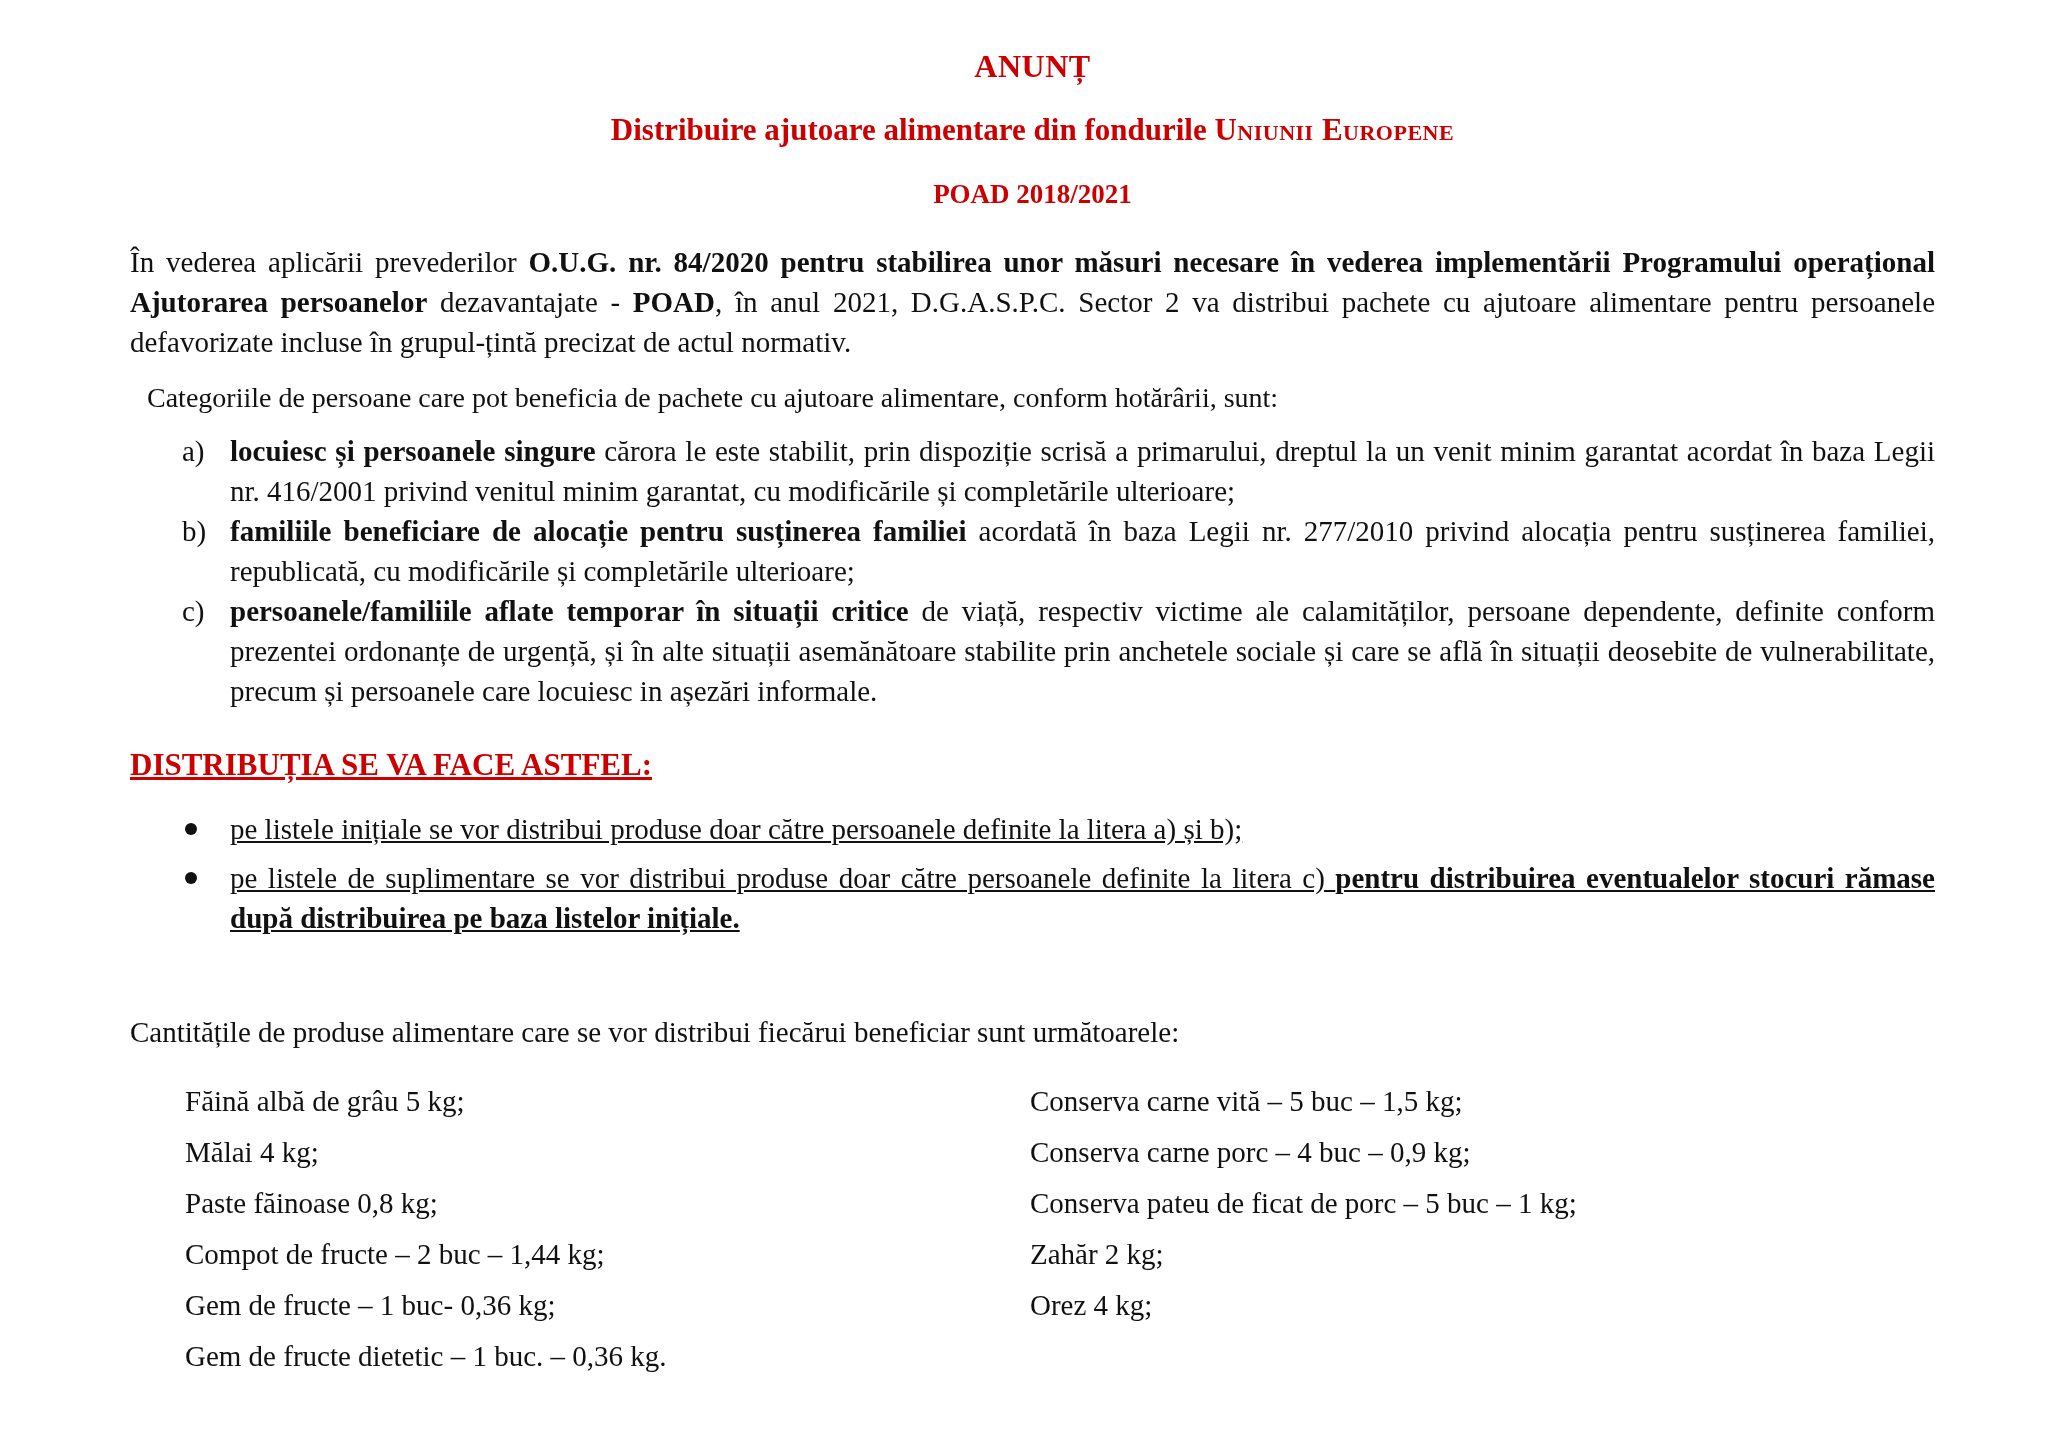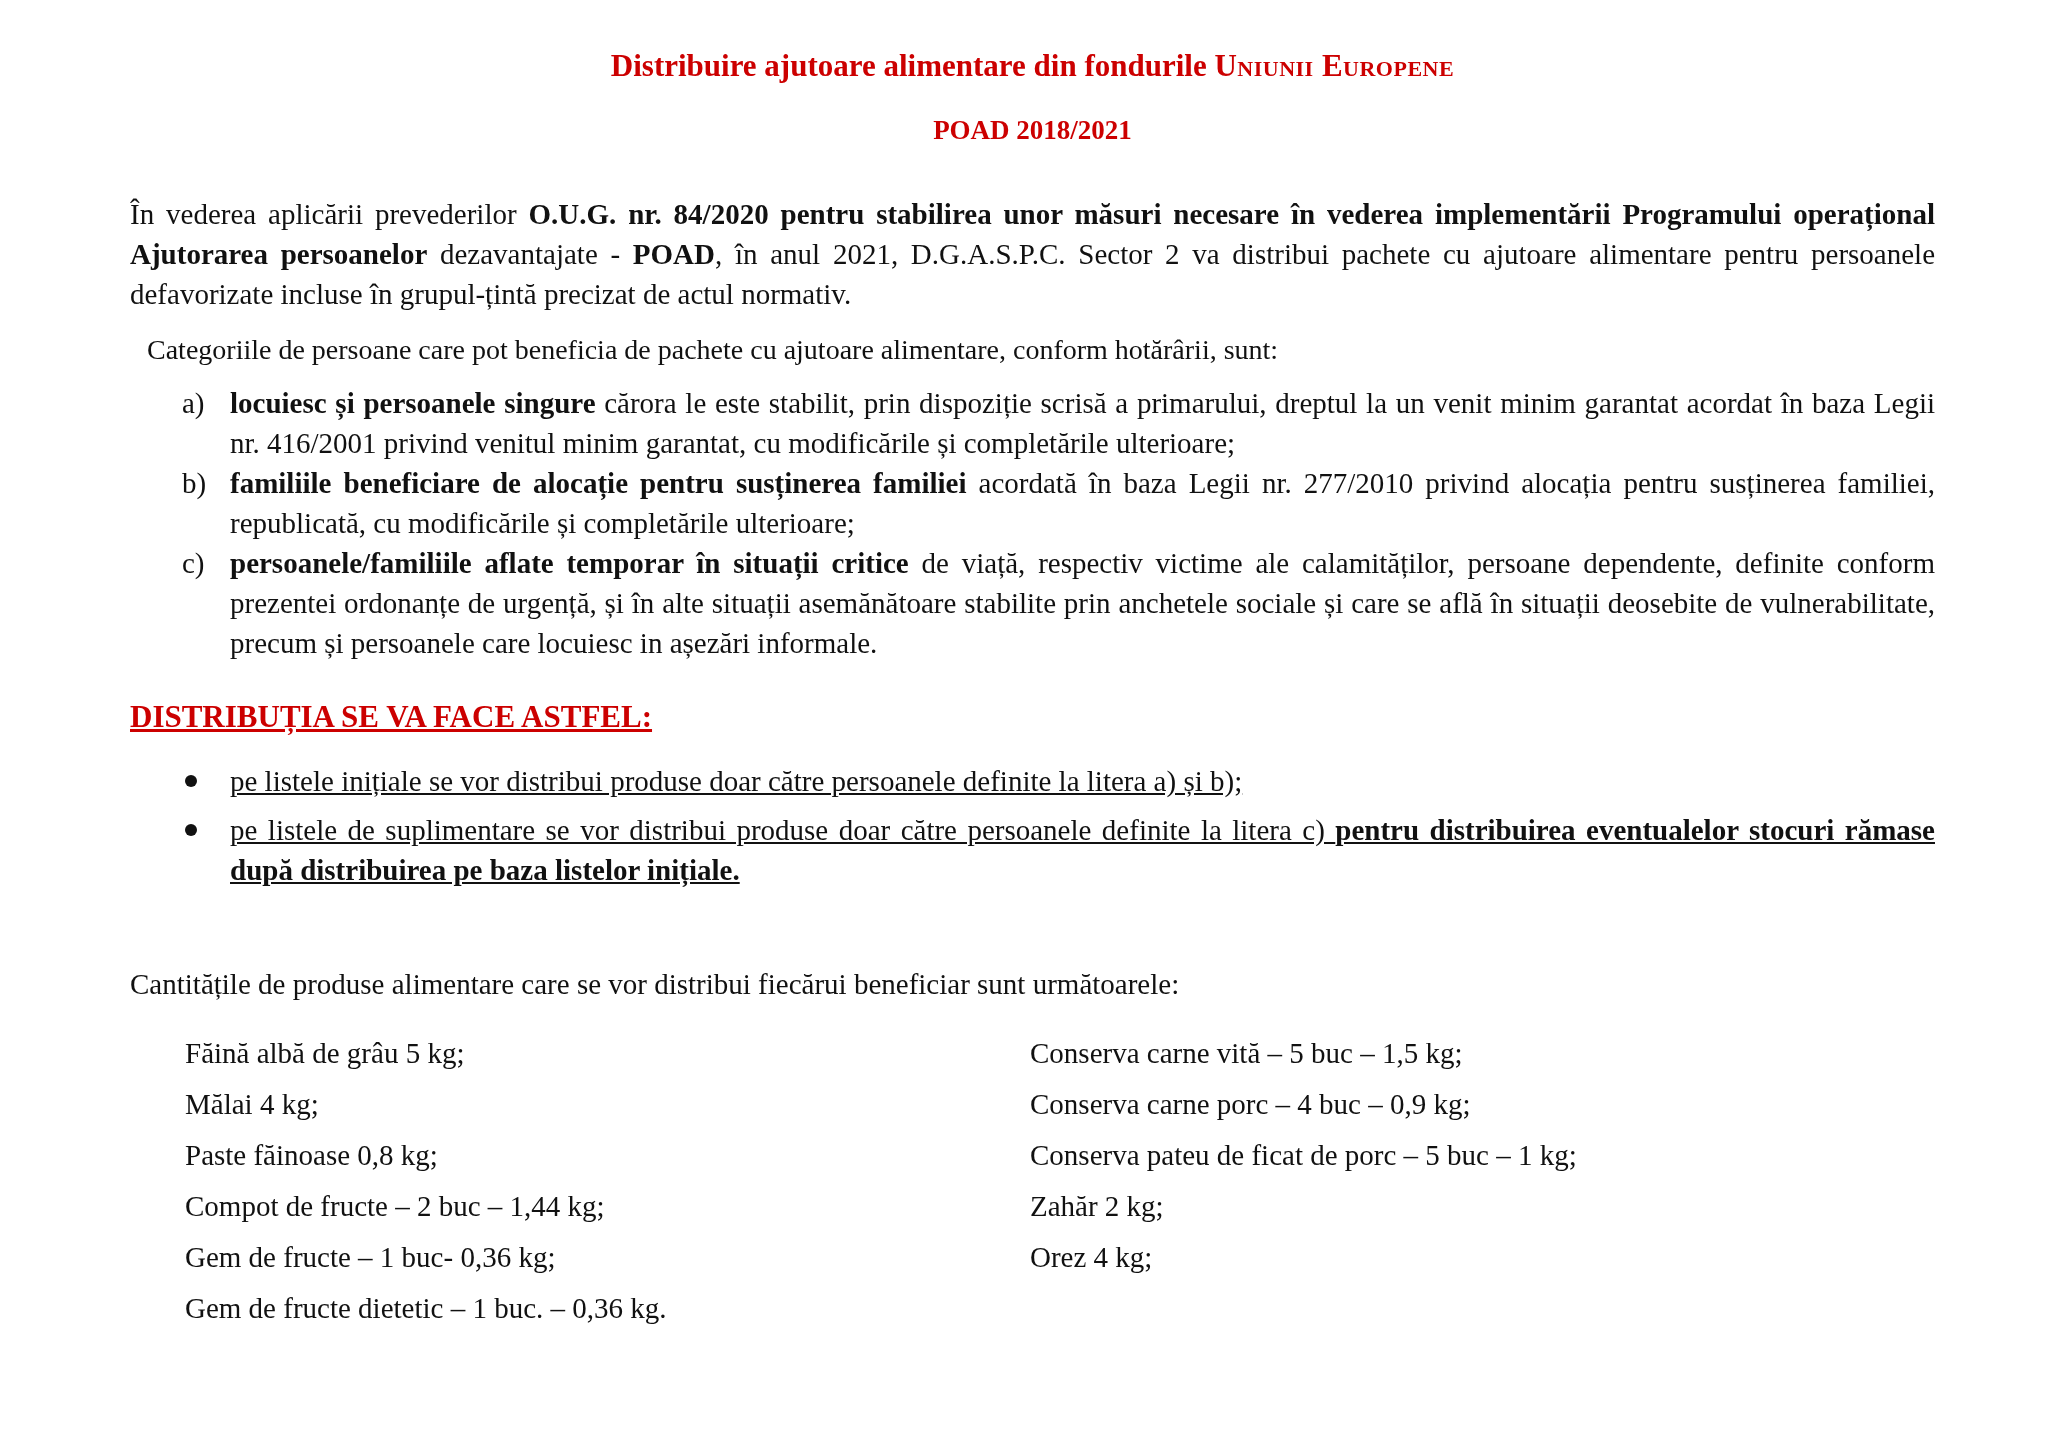--- a/index.html
+++ b/index.html
@@ -18,21 +18,21 @@
   }
   .center{text-align:center;}
   .red{color:#cc0000;}
   .b{font-weight:bold;}
   .title{font-size:32px;font-weight:bold;line-height:40px;margin:0 0 24px 0;letter-spacing:.5px;}
   .subtitle{font-size:31px;font-weight:bold;line-height:40px;margin:0 0 24px 0;}
   .smallcaps{font-variant:small-caps;letter-spacing:.5px;}
   .program{font-size:27px;font-weight:bold;line-height:40px;margin:0;}
   .para{
     font-size:29px;line-height:40px;
-    text-align:justify;margin:44px 0 0 0;
+    text-align:justify;margin:28px 0 0 0;
   }
   .para2{font-size:28px;line-height:40px;text-align:justify;margin:16px 0 0 17px;}
   .cats{margin:13px 0 0 0;}
   .cat-item{
     position:relative;
     padding-left:100px;
     font-size:29px;line-height:40px;
     text-align:justify;
   }
   .cat-marker{position:absolute;left:52px;top:0;}
@@ -63,20 +63,21 @@
     grid-template-columns:845px auto;
     column-gap:0;
   }
   .product{font-size:29px;line-height:51px;white-space:nowrap;}
 </style>
 </head>
 <body>
 
 <div class="page">
 
+  <div class="title center red">ANUNȚ</div>
 
   <div class="subtitle center red"><span>Distribuire ajutoare alimentare din fondurile </span><span class="smallcaps">Uniunii Europene</span></div>
 
   <div class="program center red">POAD 2018/2021</div>
 
   <p class="para"><span>În vederea aplicării prevederilor </span><span class="b">O.U.G. nr. 84/2020 pentru stabilirea unor măsuri necesare în vederea implementării Programului operațional Ajutorarea persoanelor</span><span> dezavantajate - </span><span class="b">POAD</span><span>, în anul 2021, D.G.A.S.P.C. Sector 2 va distribui pachete cu ajutoare alimentare pentru persoanele defavorizate incluse în grupul-țintă precizat de actul normativ.</span></p>
 
   <p class="para2">Categoriile de persoane care pot beneficia de pachete cu ajutoare alimentare, conform hotărârii, sunt:</p>
 
   <div class="cats">

